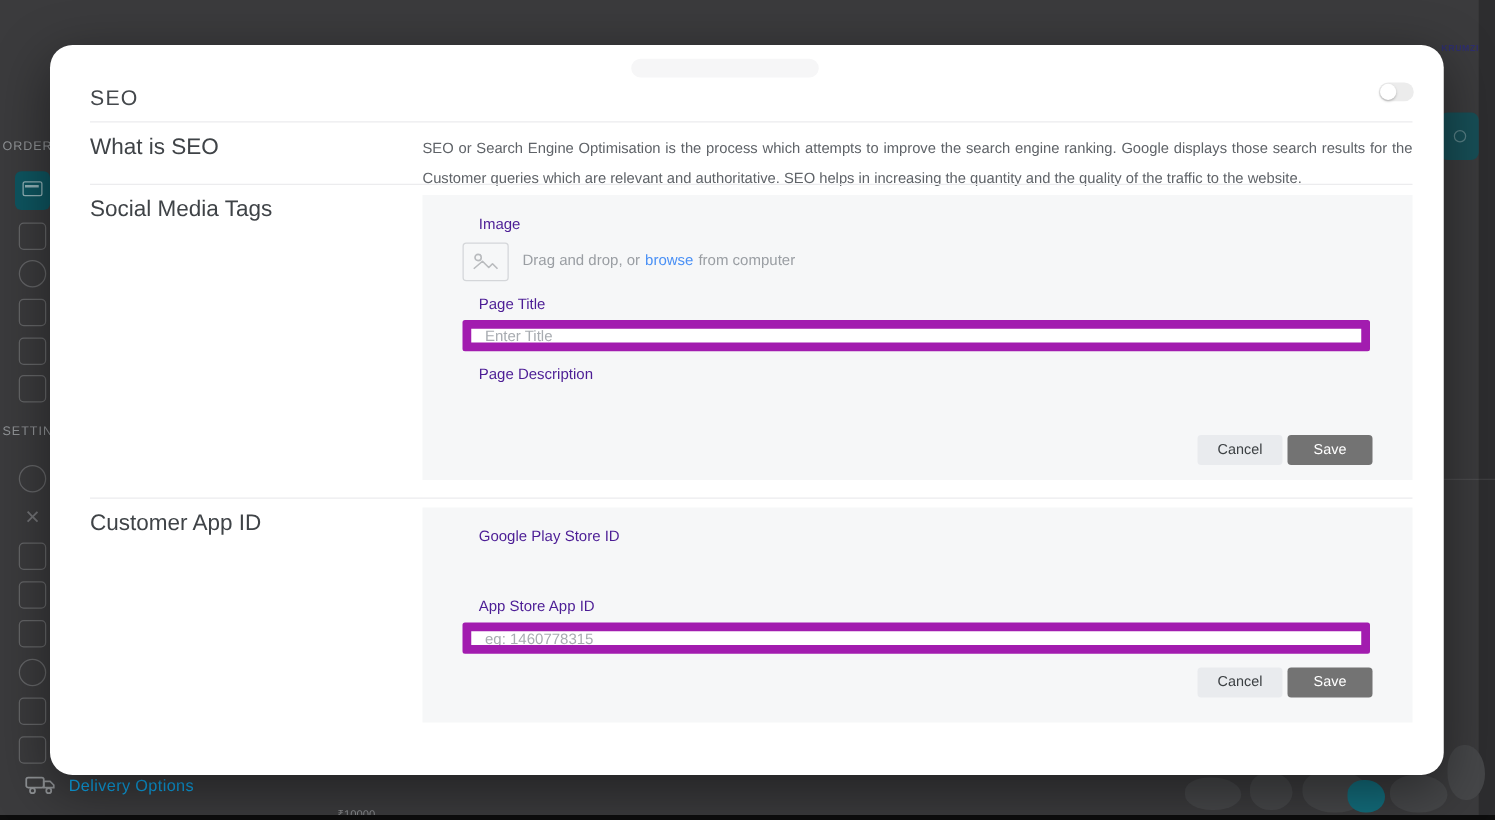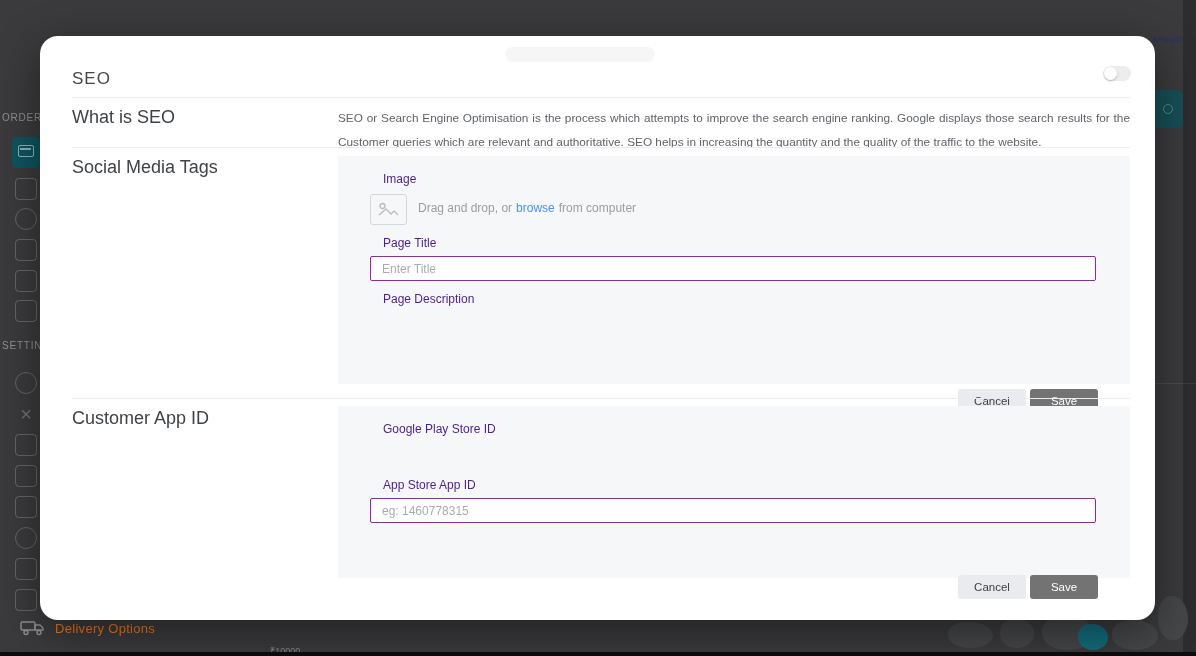--- a/index.html
+++ b/index.html
@@ -16,42 +16,42 @@
 
   .sb-label { position:absolute; left:2px; font-size:10px; letter-spacing:0.8px; color:#8f9295; }
   .sb-icon { position:absolute; left:15px; width:22px; height:22px; border:1.5px solid rgba(168,170,173,0.38); border-radius:4px; }
   .sb-icon.circle { border-radius:50%; }
   .sb-icon.cross { border:none; color:rgba(168,170,173,0.5); font-size:20px; line-height:22px; text-align:center; }
   .sb-active { position:absolute; left:12px; top:137px; width:28px; height:31px; background:#0e5560; border-radius:5px; }
   .sb-active .inner { position:absolute; left:6px; top:8px; width:16px; height:12px; border:1.5px solid rgba(255,255,255,0.55); border-radius:2px; }
   .sb-active .inner:before { content:""; position:absolute; left:1px; top:2px; width:11px; height:1.5px; background:rgba(255,255,255,0.55); }
 
   .delivery-row { position:absolute; left:20px; top:620px; display:flex; align-items:center; gap:9px; }
-  .delivery-row .lbl { font-size:13px; color:#f97316; letter-spacing:0.3px; }
+  .delivery-row .lbl { font-size:13px; color:#0ea5e9; letter-spacing:0.3px; }
   .map-price { position:absolute; left:242px; top:644px; font-size:9px; color:#87898c;margin-left:28px; }
   .bottom-line { position:absolute; left:0; top:652px; width:1196px; height:4px; background:#0d0d0d; }
   .blob { position:absolute; border-radius:45% 55% 50% 50%; background:#47484a; opacity:0.95; }
   .blob.teal { background:#117080; }
 
   
   .modal { position:absolute; left:40px; top:36px; width:1115px; height:584px; background:#ffffff; border-radius:18px; box-shadow:0 12px 45px rgba(0,0,0,0.45); }
   .shimmer { position:absolute; left:465px; top:11px; width:150px; height:15px; background:#f6f6f7; border-radius:8px; }
   .modal-title { position:absolute; left:32px; top:33px; font-size:17px; color:#44484c; letter-spacing:1px; }
   .toggle { position:absolute; left:1063px; top:30px; width:28px; height:15px; background:#ececec; border-radius:8px; }
   .toggle .knob { position:absolute; left:1px; top:1px; width:13px; height:13px; background:#fff; border-radius:50%; box-shadow:0 1px 2px rgba(0,0,0,0.25); }
   .divider { position:absolute; left:32px; width:1058px; height:1px; background:#ececee; }
 
   .row-label { position:absolute; left:32px; font-size:18px; color:#3f4347; }
   .seo-desc { position:absolute; left:298px; top:70px; width:792px; font-size:11.8px; line-height:24px; color:#5f6368; text-align:justify; }
 
   .panel { position:absolute; left:298px; width:792px; background:#f6f7f8; }
   .panel .f-label { position:absolute; left:45px; font-size:12px; color:#4c1d95; }
-  .panel input { position:absolute; left:32px; width:726px; height:25px; border:1px solid #a21caf; border-radius:2px; background:#fff; font-size:12px; color:#3c4043; padding:0 11px; font-family:"Liberation Sans", sans-serif; outline:none; }
+  .panel input { position:absolute; left:32px; width:726px; height:25px; border:7px solid #a21caf; border-radius:2px; background:#fff; font-size:12px; color:#3c4043; padding:0 11px; font-family:"Liberation Sans", sans-serif; outline:none; }
   .panel input::placeholder { color:#a8acb1; }
-  .btn-row { position:absolute; right:32px; display:flex; gap:4px;margin-top:41px; }
+  .btn-row { position:absolute; right:32px; display:flex; gap:4px; }
   .btn { height:24px; width:68px; border:none; border-radius:3px; font-size:11.5px; font-family:"Liberation Sans", sans-serif; cursor:pointer; }
   .btn.cancel { background:#e9ebee; color:#3c4043; }
   .btn.save { background:#737373; color:#ffffff; }
 
   .upload-box { position:absolute; left:32px; top:38px; width:37px; height:31px; border:1px solid #d4d6d9; border-radius:3px; display:flex; align-items:center; justify-content:center; }
   .drop-text { position:absolute; left:80px; top:45px; font-size:12px; color:#9a9ea3; }
   .drop-text .link { color:#4a90f5; margin:0 4px; cursor:pointer; }
 </style>
 </head>
 <body>

